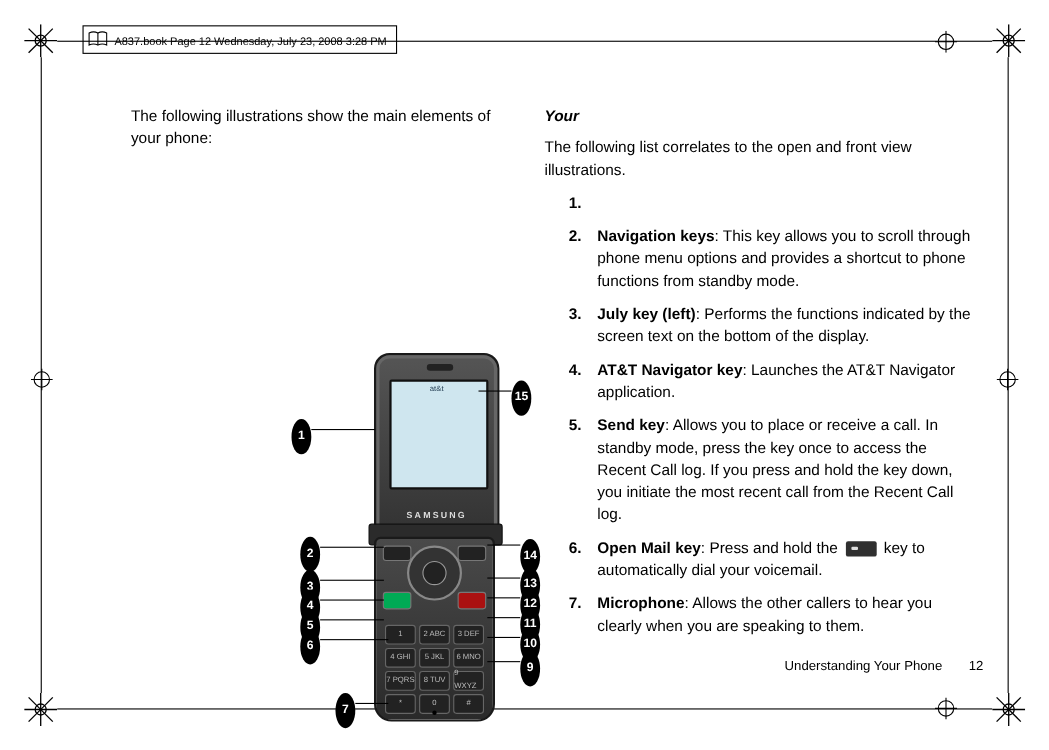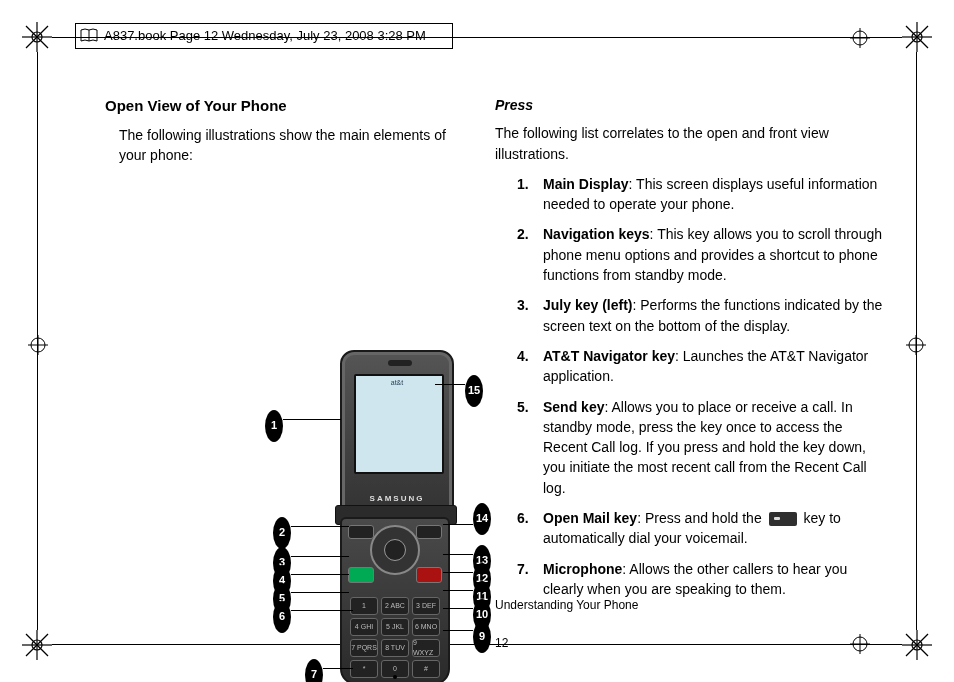--- a/index.html
+++ b/index.html
@@ -6,21 +6,21 @@
   .page{position:absolute;inset:0;}
   
   .reg{position:absolute;}
   .starburst{width:30px;height:30px;}
   .starburst svg{display:block}
   .reg-hline{position:absolute;height:1px;background:#000;}
   .reg-vline{position:absolute;width:1px;background:#000;}
   .reg-target{position:absolute;}
   .reg-target svg{display:block}
   
-  .header-box{position:absolute;left:75px;top:23px;border:1px solid #000;padding:4px 26px 4px 4px;display:flex;align-items:flex-start;gap:6px;font-size:13px;}
+  .header-box{position:absolute;left:75px;top:23px;border:1px solid #000;padding:4px 8px 4px 4px;display:flex;align-items:flex-end;gap:6px;font-size:10px;}
   .header-icon svg{display:block}
   
   .col{position:absolute;top:95px;font-size:14px;line-height:1.45;}
   .col-left{left:105px;width:360px;}
   .col-right{left:495px;width:390px;}
   h3.open{margin:0 0 8px 0;font-size:15px;font-weight:bold;color:#000;}
   .indent{margin-left:14px;margin-bottom:10px;}
   .keys-hd{font-weight:bold;font-style:italic;font-size:14px;margin:0 0 8px 0;}
   ol.keys{list-style:none;margin:0;padding:0;}
   ol.keys>li{display:flex;margin:0 0 10px 0;padding-left:22px;}
@@ -47,21 +47,21 @@
   .softrow{position:absolute;top:6px;left:6px;right:6px;height:14px;display:flex;justify-content:space-between;}
   .sk{width:24px;height:12px;background:#222;border:1px solid #777;border-radius:3px;}
   .midrow{position:absolute;top:48px;left:6px;right:6px;display:flex;justify-content:space-between;}
   .sendkey,.endkey{width:24px;height:14px;border-radius:3px;border:1px solid #777;}
   .sendkey{background:#0a5;}
   .endkey{background:#a11;}
   .keys-grid{margin-top:22px;display:grid;grid-template-columns:repeat(3,28px);grid-auto-rows:18px;gap:3px;}
   .keybtn{background:#222;border:1px solid #666;border-radius:3px;color:#bbb;font-size:7px;display:flex;align-items:center;justify-content:center;}
   .mic{position:absolute;bottom:4px;left:50%;width:4px;height:4px;margin-left:-2px;background:#000;border-radius:50%;}
   
-  .footer{position:absolute;left:495px;right:60px;top:598px;font-size:12px;display:flex;justify-content:flex-end;gap:24px;flex-direction:column;}
+  .footer{position:absolute;left:495px;right:60px;top:598px;font-size:12px;display:flex;justify-content:flex-end;gap:24px;}
 </style>
 </head>
 <body>
 <div class="page">
 
 <div class="reg starburst" style="left:22px;top:22px">
   <svg width="30" height="30" viewBox="0 0 30 30">
         <g stroke="#000" stroke-width="1.2">
           <circle cx="15" cy="15" r="5" fill="none"></circle>
           <line x1="15" y1="0" x2="15" y2="30"></line>
@@ -146,21 +146,20 @@
           <g fill="none" stroke="#000" stroke-width="1">
             <path d="M1 2 Q5 0 9 2 Q13 0 17 2 V13 Q13 11 9 13 Q5 11 1 13 Z"></path>
             <line x1="9" y1="2" x2="9" y2="13"></line>
           </g>
         </svg>
   </span>
   <span>A837.book  Page 12  Wednesday, July 23, 2008  3:28 PM</span>
 </div>
 
 <div class="col col-left">
-  <h3 class="open">Open View of Your Phone</h3>
   <div class="indent">The following illustrations show the main elements of your phone:</div>
 
   <div class="phone-wrap" style="position:relative;margin-top:10px;height:340px;">
 
     <div class="phone">
       <div class="flip-top">
         <div class="earpiece"></div>
         <div class="screen"></div>
         <div class="carrier">at&amp;t</div>
         <div class="brand">SAMSUNG</div>
@@ -211,47 +210,46 @@
 
     <div class="callout" style="left:8px;top:246px">6</div>
     <div class="lead" style="left:26px;top:255px;width:62px"></div>
 
     <div class="callout" style="left:40px;top:304px">7</div>
     <div class="lead" style="left:58px;top:313px;width:30px"></div>
 
     <div class="callout" style="left:200px;top:20px">15</div>
     <div class="lead" style="left:170px;top:29px;width:30px"></div>
 
-    <div class="callout" style="left:208px;top:148px">14</div>
+    <div class="callout" style="left:208px;top:164px">14</div>
     <div class="lead" style="left:178px;top:169px;width:30px"></div>
 
     <div class="callout" style="left:208px;top:190px">13</div>
     <div class="lead" style="left:178px;top:199px;width:30px"></div>
 
     <div class="callout" style="left:208px;top:208px">12</div>
     <div class="lead" style="left:178px;top:217px;width:30px"></div>
 
     <div class="callout" style="left:208px;top:226px">11</div>
     <div class="lead" style="left:178px;top:235px;width:30px"></div>
 
     <div class="callout" style="left:208px;top:244px">10</div>
     <div class="lead" style="left:178px;top:253px;width:30px"></div>
 
     <div class="callout" style="left:208px;top:266px">9</div>
     <div class="lead" style="left:178px;top:275px;width:30px"></div>
   </div>
 </div>
 
 <div class="col col-right">
-  <div class="keys-hd">Press</div>
+  <div class="keys-hd">Your</div>
   <div class="indent" style="margin-left:0">The following list correlates to the open and front view illustrations.</div>
   <ol class="keys">
     <li>
       <span class="num">1.</span>
-      <span class="body"><span class="term">Main Display</span><span>: This screen displays useful information needed to operate your phone.</span></span>
     </li>
     <li>
       <span class="num">2.</span>
       <span class="body"><span class="term">Navigation keys</span><span>: This key allows you to scroll through phone menu options and provides a shortcut to phone functions from standby mode.</span></span>
     </li>
     <li>
       <span class="num">3.</span>
       <span class="body"><span class="term">July key (left)</span><span>: Performs the functions indicated by the screen text on the bottom of the display.</span></span>
     </li>
     <li>

